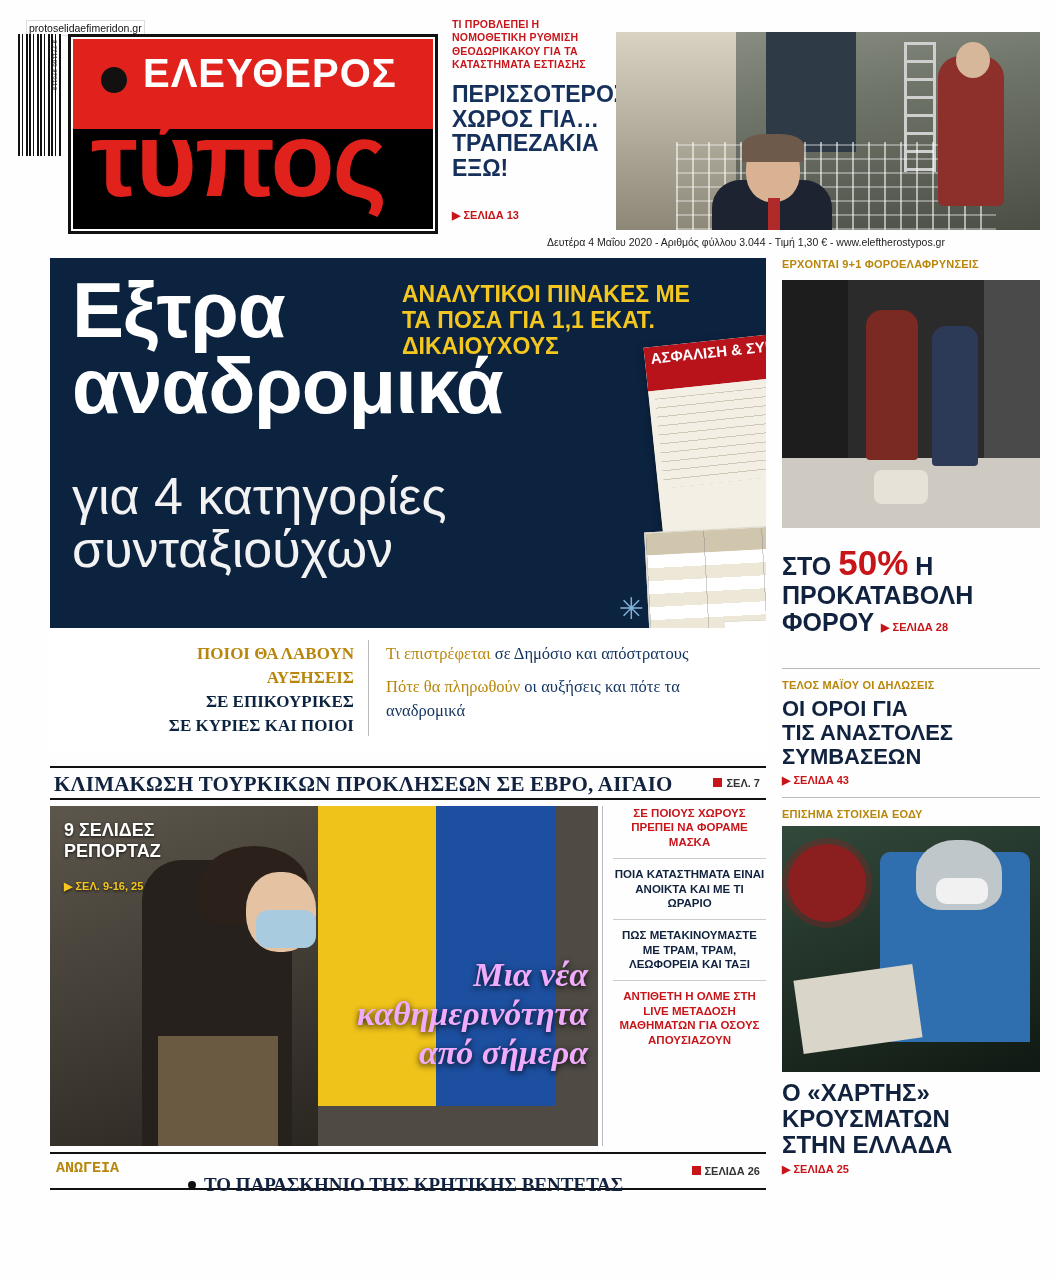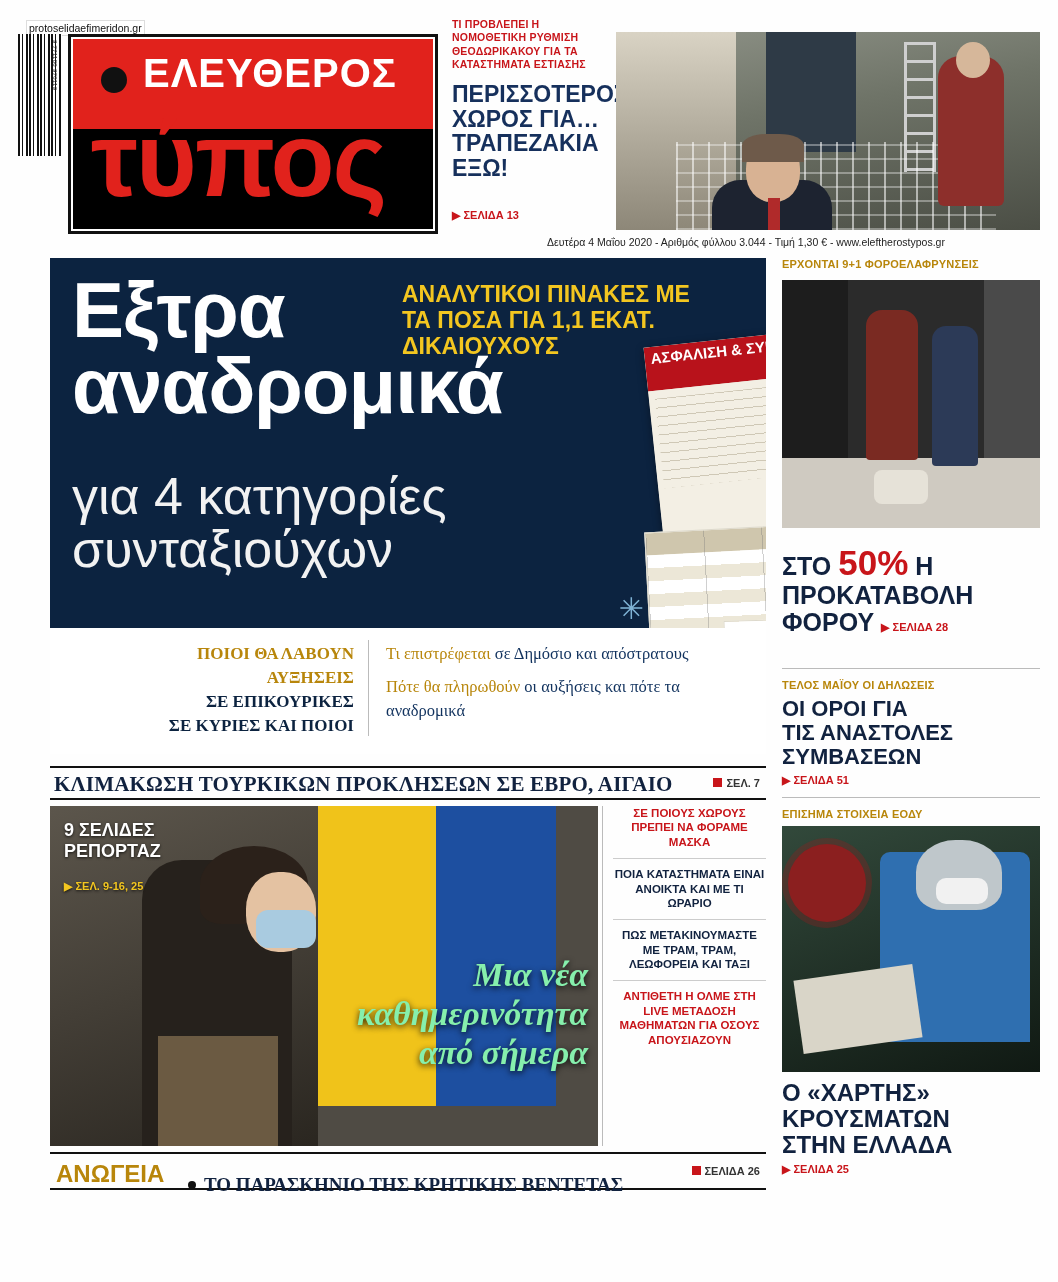--- a/index.html
+++ b/index.html
@@ -104,29 +104,29 @@
   .feat-photo .busR{position:absolute;left:268px;top:0;width:118px;height:300px;background:#f0c31a;}
   .feat-photo .busB{position:absolute;left:386px;top:0;width:120px;height:300px;background:#1d4fa0;}
   .feat-photo .dark{position:absolute;left:0;top:0;width:268px;height:340px;background:linear-gradient(160deg,#5c564c,#2a2620);}
   .feat-photo .woman{position:absolute;left:92px;top:54px;width:150px;height:286px;background:#26211c;border-radius:40px 40px 0 0;}
   .feat-photo .face{position:absolute;left:196px;top:66px;width:70px;height:80px;background:#e4c2a2;border-radius:46%;}
   .feat-photo .hair{position:absolute;left:150px;top:40px;width:108px;height:78px;background:#2b211a;border-radius:50% 50% 20% 20%;}
   .feat-photo .mask{position:absolute;left:206px;top:104px;width:60px;height:38px;background:#a9cbe0;border-radius:12px;}
   .feat-photo .bag{position:absolute;left:108px;top:230px;width:120px;height:110px;background:#6b5a42;}
   .feat-badge{position:absolute;left:14px;top:14px;width:110px;font-family:"Liberation Sans",sans-serif;font-weight:bold;color:#fff;font-size:18px;line-height:1.16;text-shadow:0 1px 3px rgba(0,0,0,.8);}
   .feat-badge .pg{font-size:11px;color:#f3c620;margin-top:18px;}
-  .feat-head{position:absolute;right:10px;top:150px;width:330px;text-align:right;font-family:"Liberation Serif",serif;font-style:italic;font-weight:bold;font-size:34px;line-height:1.14;color:#86efac;text-shadow:0 2px 6px rgba(0,0,0,.85);}
+  .feat-head{position:absolute;right:10px;top:150px;width:330px;text-align:right;font-family:"Liberation Serif",serif;font-style:italic;font-weight:bold;font-size:34px;line-height:1.14;color:#f0abfc;text-shadow:0 2px 6px rgba(0,0,0,.85);}
   .feat-side{position:absolute;left:552px;top:0;width:164px;height:340px;border-left:1px solid #bbb;padding-left:10px;box-sizing:border-box;}
   .fs-kick{font-family:"Liberation Sans",sans-serif;font-weight:bold;font-size:11.5px;color:#c8151a;line-height:1.25;text-align:center;}
   .fs-item{font-family:"Liberation Sans",sans-serif;font-weight:bold;font-size:11.5px;color:#11223f;line-height:1.25;text-align:center;margin-top:9px;padding-top:8px;border-top:1px solid #ccc;}
   .fs-item.red{color:#c8151a;}
 
   
   .botbar{position:absolute;left:50px;top:1152px;width:716px;height:34px;border-top:2px solid #111;border-bottom:2px solid #111;}
-  .bb-left{position:absolute;left:6px;top:6px;font-family:Liberation Sans, sans-serif;font-weight:bold;font-size:24px;color:#b8860b;}
+  .bb-left{position:absolute;left:6px;top:6px;font-family:Liberation Mono, monospace;font-weight:bold;font-size:15px;color:#b8860b;}
   .bb-mid{position:absolute;left:130px;top:20px;font-family:"Liberation Serif",serif;font-weight:bold;font-size:19px;color:#11223f;}
   .bb-pg{position:absolute;right:6px;top:11px;font-family:"Liberation Sans",sans-serif;font-weight:bold;font-size:11px;color:#333;}
   .bb-pg .sq{display:inline-block;width:9px;height:9px;background:#c8151a;margin-right:4px;}
   .dot{display:inline-block;width:8px;height:8px;background:#111;border-radius:50%;margin:0 8px 2px 8px;}
 </style>
 </head>
 <body>
 
 <div class="page">
 
@@ -246,21 +246,21 @@
 
     <div class="hr"></div>
 
     <div>
       <div class="rc-kicker">ΤΕΛΟΣ ΜΑΪΟΥ ΟΙ ΔΗΛΩΣΕΙΣ</div>
       <div class="rc-head2" style="margin-top:6px">
         <div>ΟΙ ΟΡΟΙ ΓΙΑ</div>
         <div>ΤΙΣ ΑΝΑΣΤΟΛΕΣ</div>
         <div>ΣΥΜΒΑΣΕΩΝ</div>
       </div>
-      <div class="rc-page" style="margin-top:4px">▶ ΣΕΛΙΔΑ 51</div>
+      <div class="rc-page" style="margin-top:4px">▶ ΣΕΛΙΔΑ 43</div>
     </div>
 
     <div class="hr"></div>
 
     <div>
       <div class="rc-kicker">ΕΠΙΣΗΜΑ ΣΤΟΙΧΕΙΑ ΕΟΔΥ</div>
       <div class="rc-photo2" style="margin-top:6px">
         <div class="bgv"></div>
           <div class="doc"></div>
           <div class="hood"></div>

